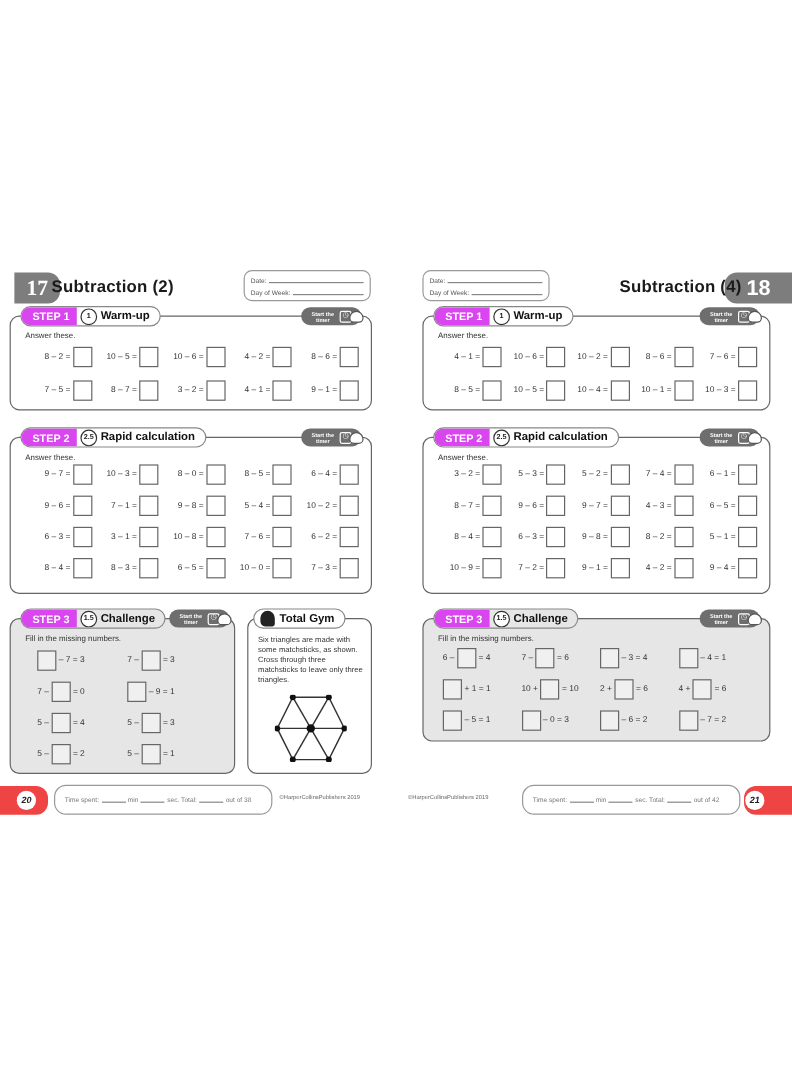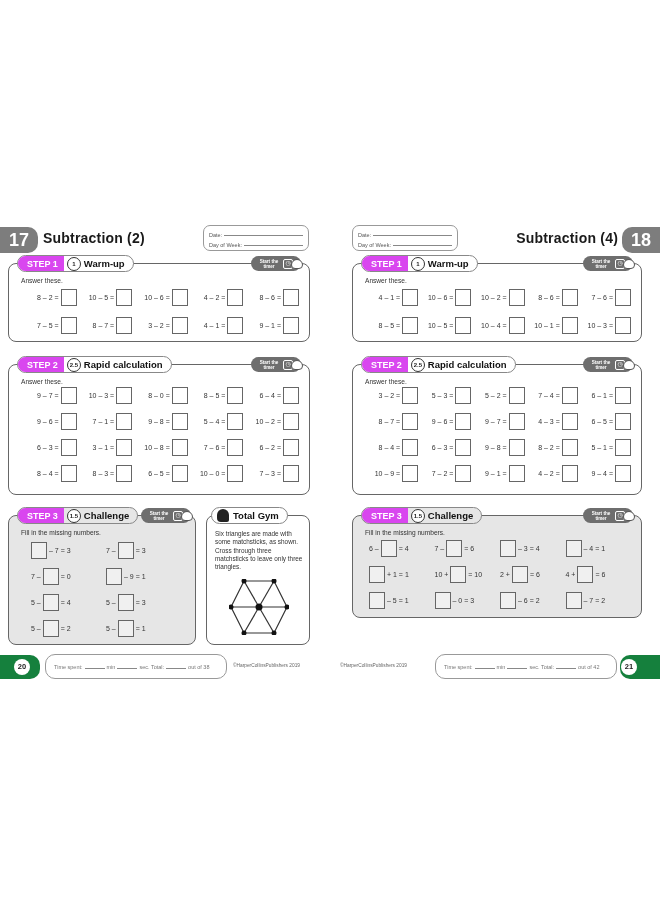--- a/index.html
+++ b/index.html
@@ -6,22 +6,22 @@
   html, body { width: 660px; height: 900px; background: #ffffff; overflow: hidden; }
   body { position: relative; font-family: "Liberation Sans", "DejaVu Sans", sans-serif; color: #222; }
 
   .spread { position: absolute; left: 0; top: 0; width: 660px; height: 900px; }
   .page { position: absolute; top: 225px; width: 330px; height: 460px; }
   .page.left { left: 0; }
   .page.right { left: 330px; }
 
   
   .num-tab { position: absolute; top: 2px; height: 26px; background: #7d7d7d; color: #fff; font-weight: bold; font-size: 18px; line-height: 26px; text-align: center; }
-  .left .num-tab { left: 0; width: 38px; border-radius: 0 10px 10px 0; }
-  .right .num-tab { right: 0; width: 38px; border-radius: 10px 0 0 10px; }
+  .left .num-tab { left: 12px; width: 38px; border-radius: 0 10px 10px 0; font-family: Liberation Serif, serif; }
+  .right .num-tab { right: 0; width: 56px; border-radius: 10px 0 0 10px; }
   .title { position: absolute; top: 5px; font-weight: bold; font-size: 14px; color: #1a1a1a; letter-spacing: 0.2px; }
   .left .title { left: 43px; }
   .right .title { right: 42px; }
   .date-box { position: absolute; top: 0; width: 106px; height: 26px; border: 1px solid #999; border-radius: 7px; padding: 2px 5px; font-size: 5.5px; color: #555; }
   .left .date-box { left: 203px; }
   .right .date-box { left: 22px; }
   .date-line { display: flex; align-items: flex-end; height: 10px; }
   .date-line .fill { flex: 1; border-bottom: 0.6px solid #888; margin-left: 2px; margin-bottom: 2px; }
 
   
@@ -45,21 +45,21 @@
   .box.pre { margin-left: 0; margin-right: 2px; }
   .box.mid { margin: 0 2px; }
   .grey .box { background: #f0f0f0; }
   .item.left-aligned { justify-content: flex-start; }
 
   
   .mind-text { position: absolute; left: 8px; top: 14px; width: 90px; font-size: 6.4px; line-height: 8.3px; color: #333; }
   .hexagon { position: absolute; left: 22px; top: 63px; width: 60px; height: 56px; }
 
   
-  .page-tab { position: absolute; top: 430px; height: 24px; background: #15803d; }
+  .page-tab { position: absolute; top: 430px; height: 24px; background: #ef4444; font-style: italic; }
   .left .page-tab { left: 0; width: 40px; border-radius: 0 10px 10px 0; }
   .right .page-tab { right: 0; width: 40px; border-radius: 10px 0 0 10px; }
   .page-num { position: absolute; top: 4px; width: 16px; height: 16px; border-radius: 50%; background: #fff; color: #222; font-size: 7.5px; font-weight: bold; text-align: center; line-height: 16px; }
   .left .page-num { left: 14px; }
   .right .page-num { left: 1px; }
   .time-box { position: absolute; top: 429px; width: 182px; height: 25px; border: 1px solid #999; border-radius: 10px; font-size: 5.5px; color: #777; display: flex; align-items: center; padding: 0 8px; white-space: nowrap; }
   .left .time-box { left: 45px; }
   .right .time-box { left: 105px; }
   .time-box .ln { display: inline-block; width: 20px; border-bottom: 0.6px solid #888; margin: 0 2px; height: 5px; }
   .copyright { position: absolute; top: 438px; font-size: 4.8px; color: #666; white-space: nowrap; }

